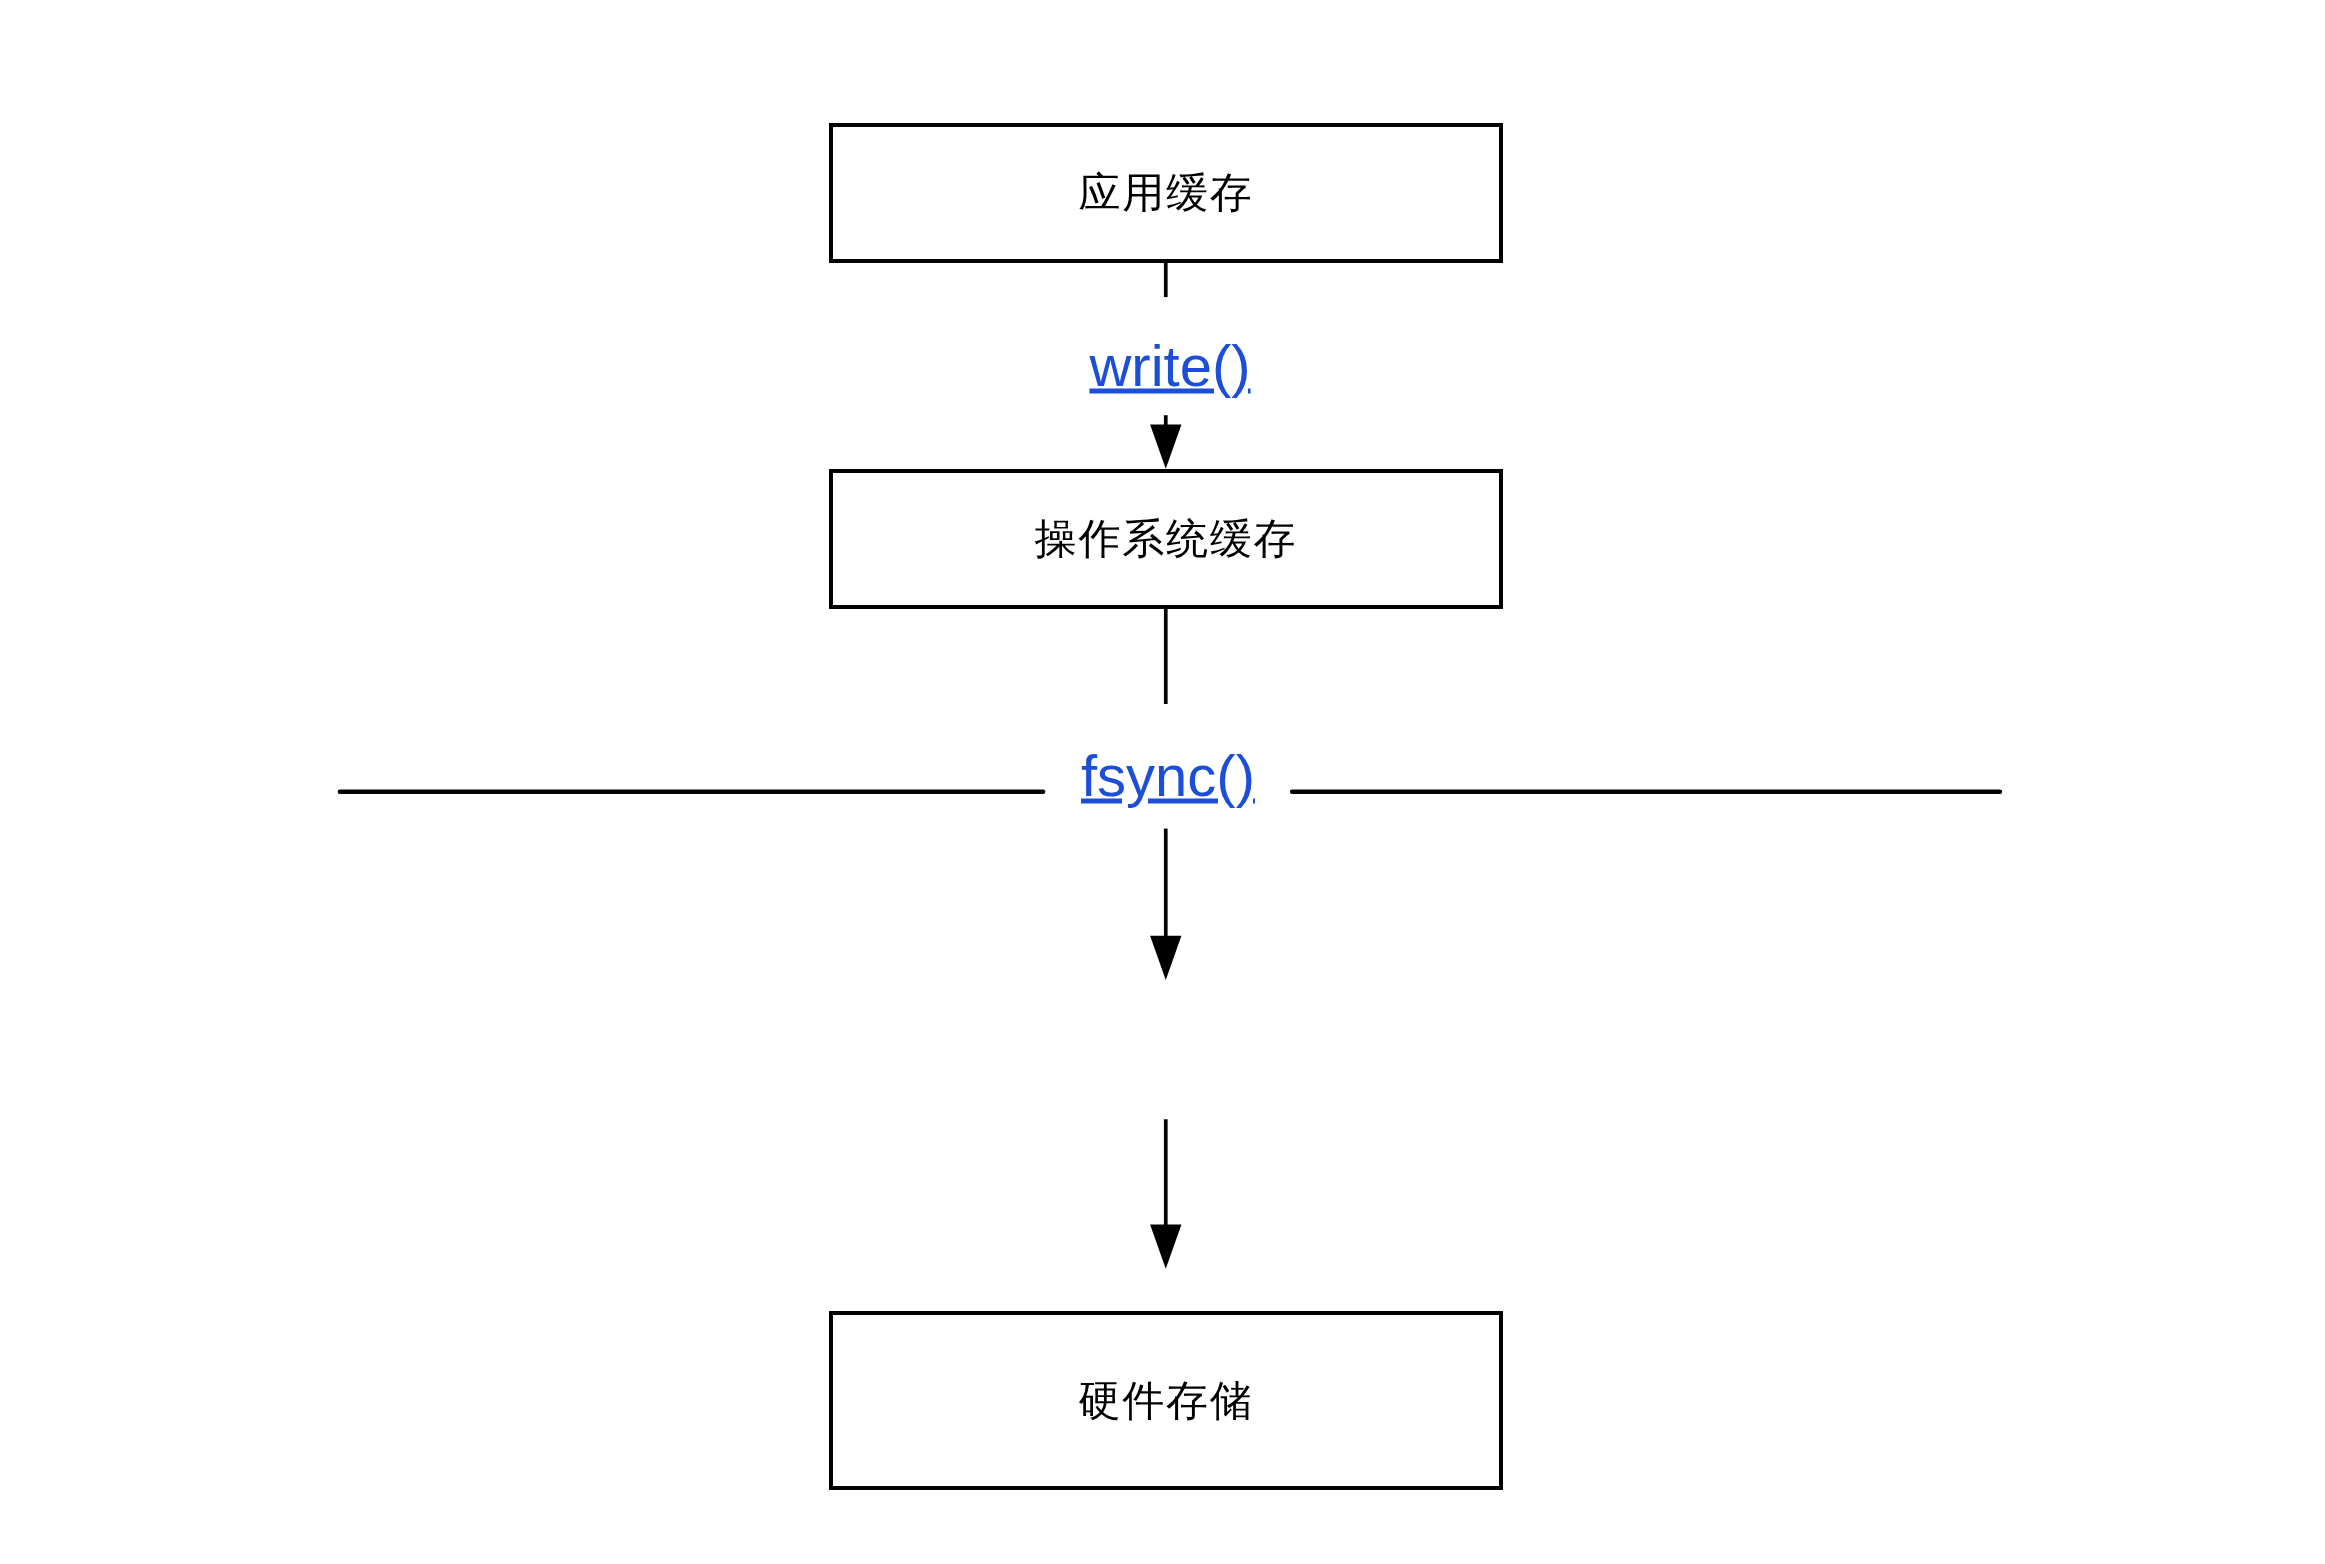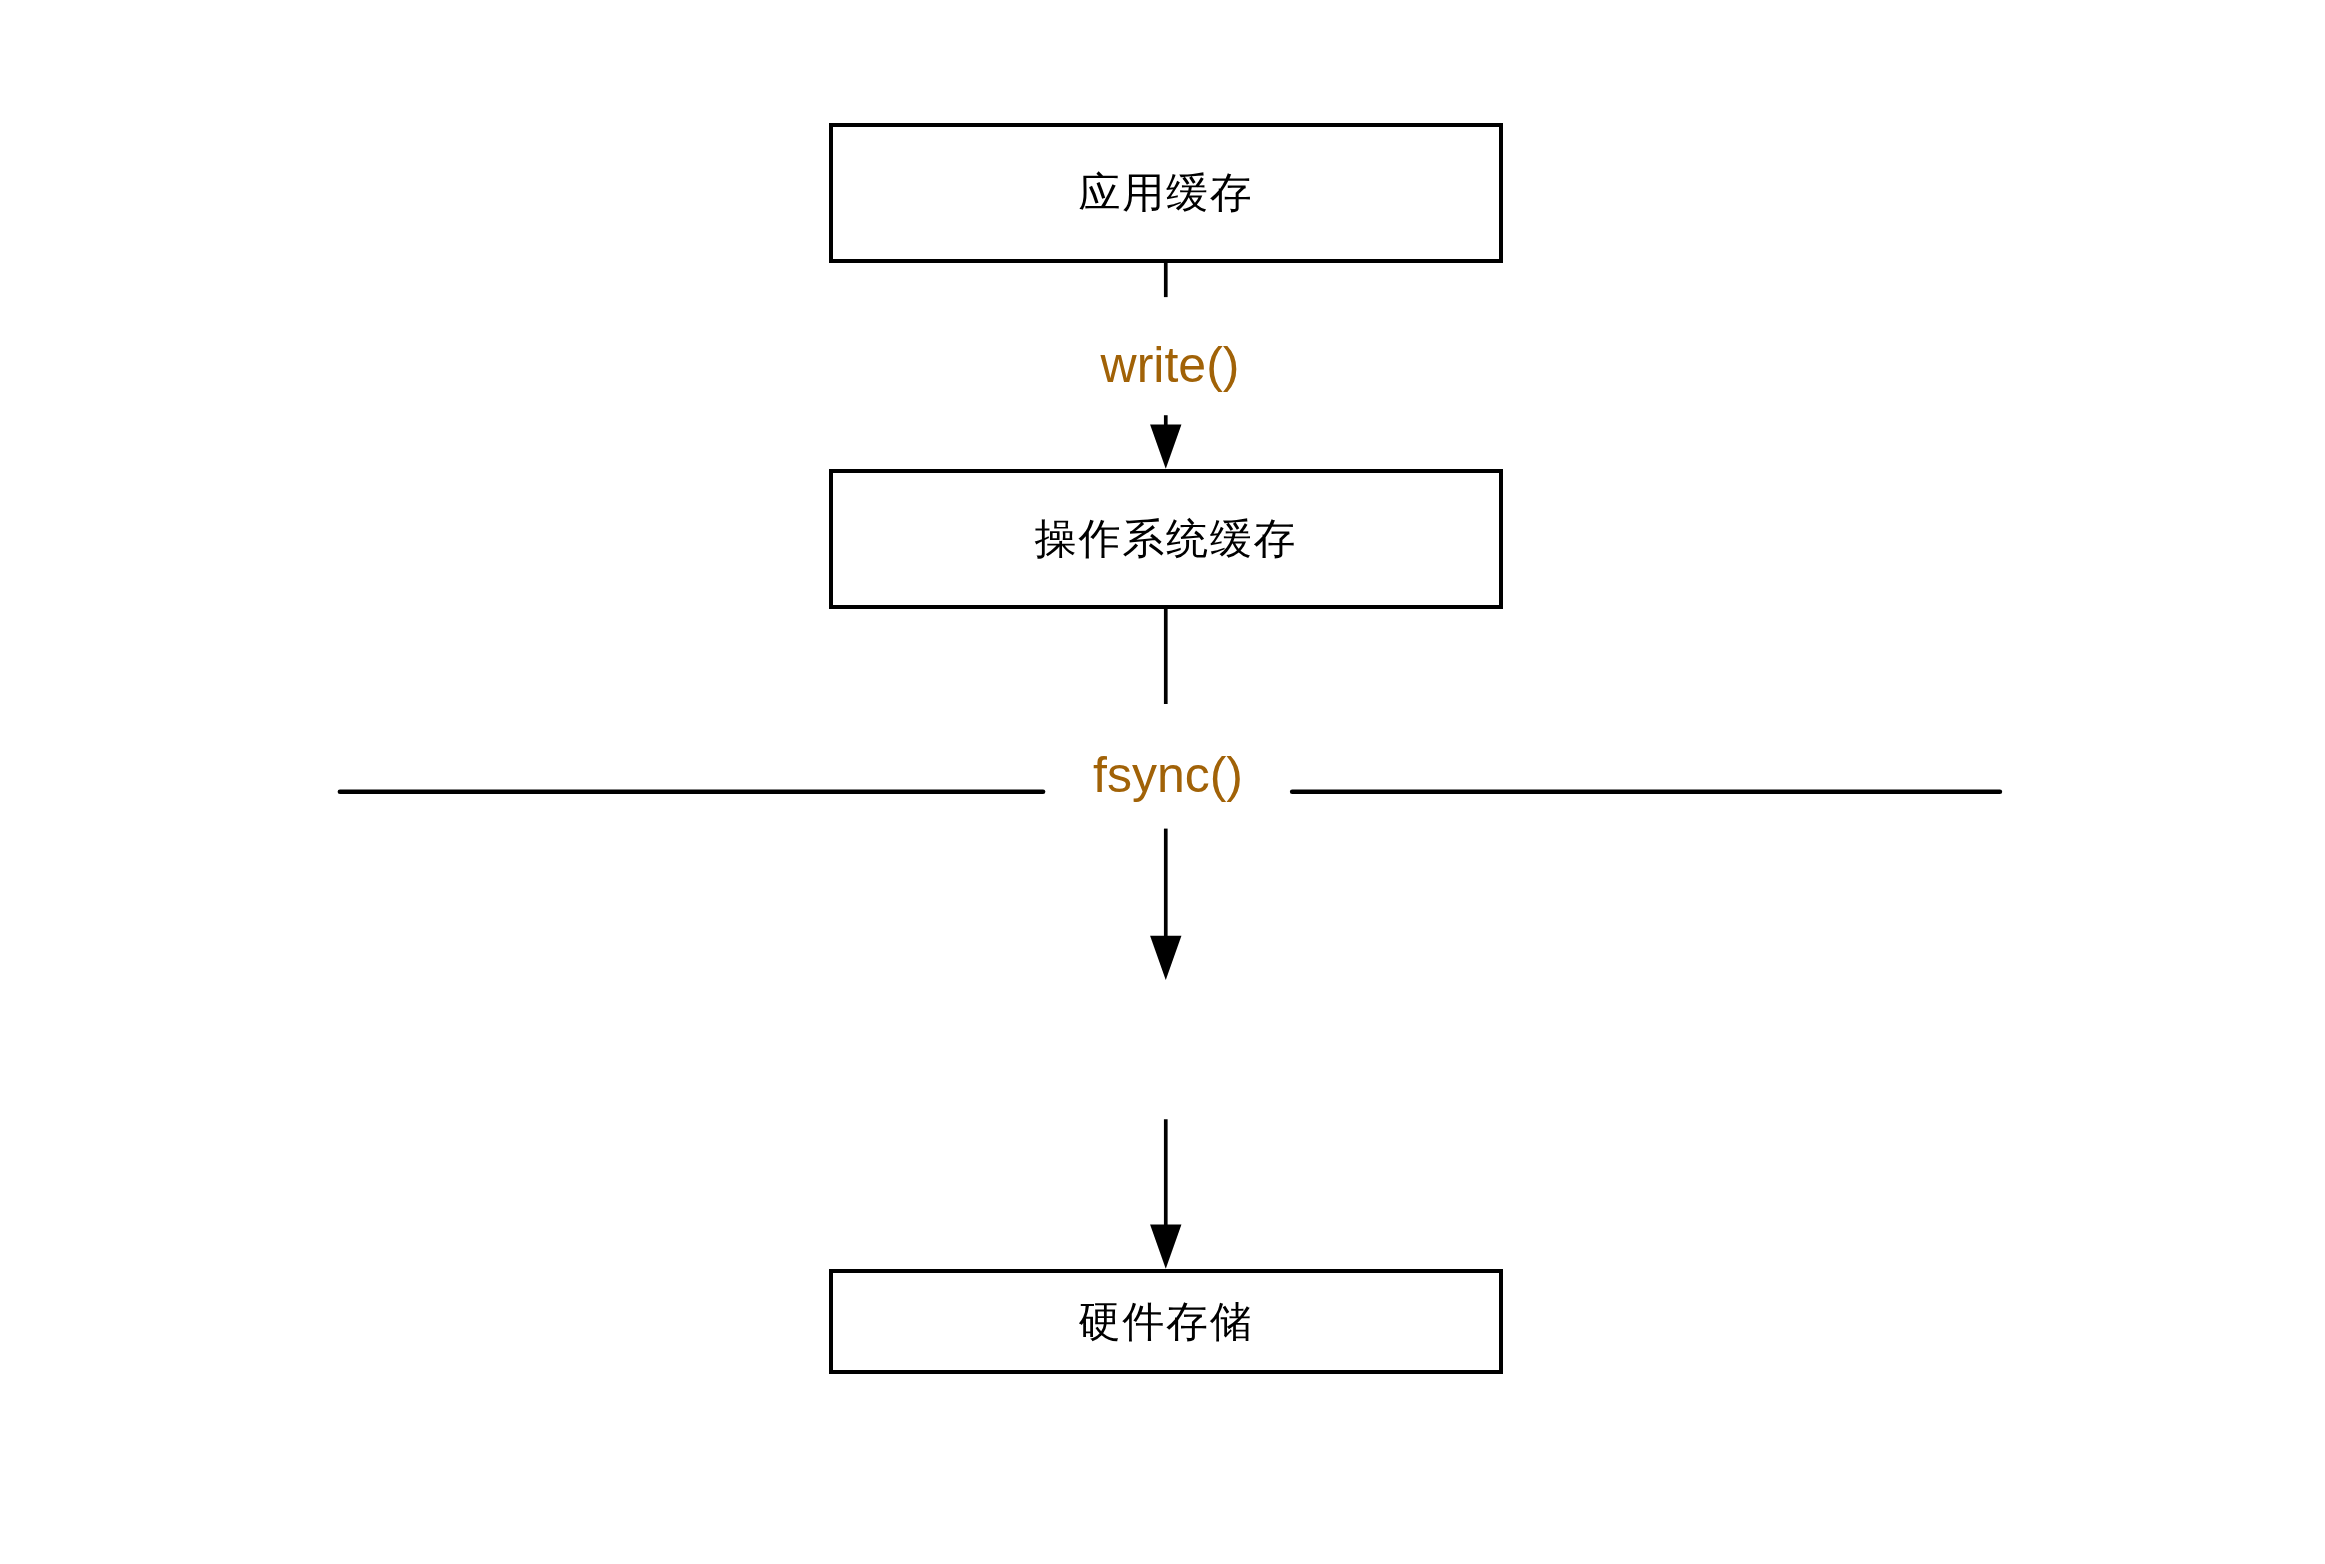--- a/index.html
+++ b/index.html
@@ -35,27 +35,28 @@
     align-items: center;
     justify-content: center;
     font-size: 42px;
     color: #000000;
     letter-spacing: 1.8px;
     white-space: nowrap;
   }
   .node-1 { top: 123px; }
   .node-2 { top: 469px; text-align: center; }
   .node-3 { top: 980px; }
-  .node-4 { top: 1269px; height: 105px; }
+  .node-4 { top: 1311px; height: 179px; }
   .edge-label {
     position: absolute;
     transform: translate(-50%, -50%);
-    font-size: 50px;
-    color: #a16207;
+    font-size: 58px;
+    color: #1d4ed8;
     white-space: nowrap;
+    text-decoration: underline;
   }
   .edge-label-write { left: 1170px; top: 365px; }
   .edge-label-fsync { left: 1168px; top: 775px; }
 </style>
 </head>
 <body>
 
 <div class="canvas">
 
   <svg class="connectors" viewBox="0 0 2520 1695" xmlns="http://www.w3.org/2000/svg">

